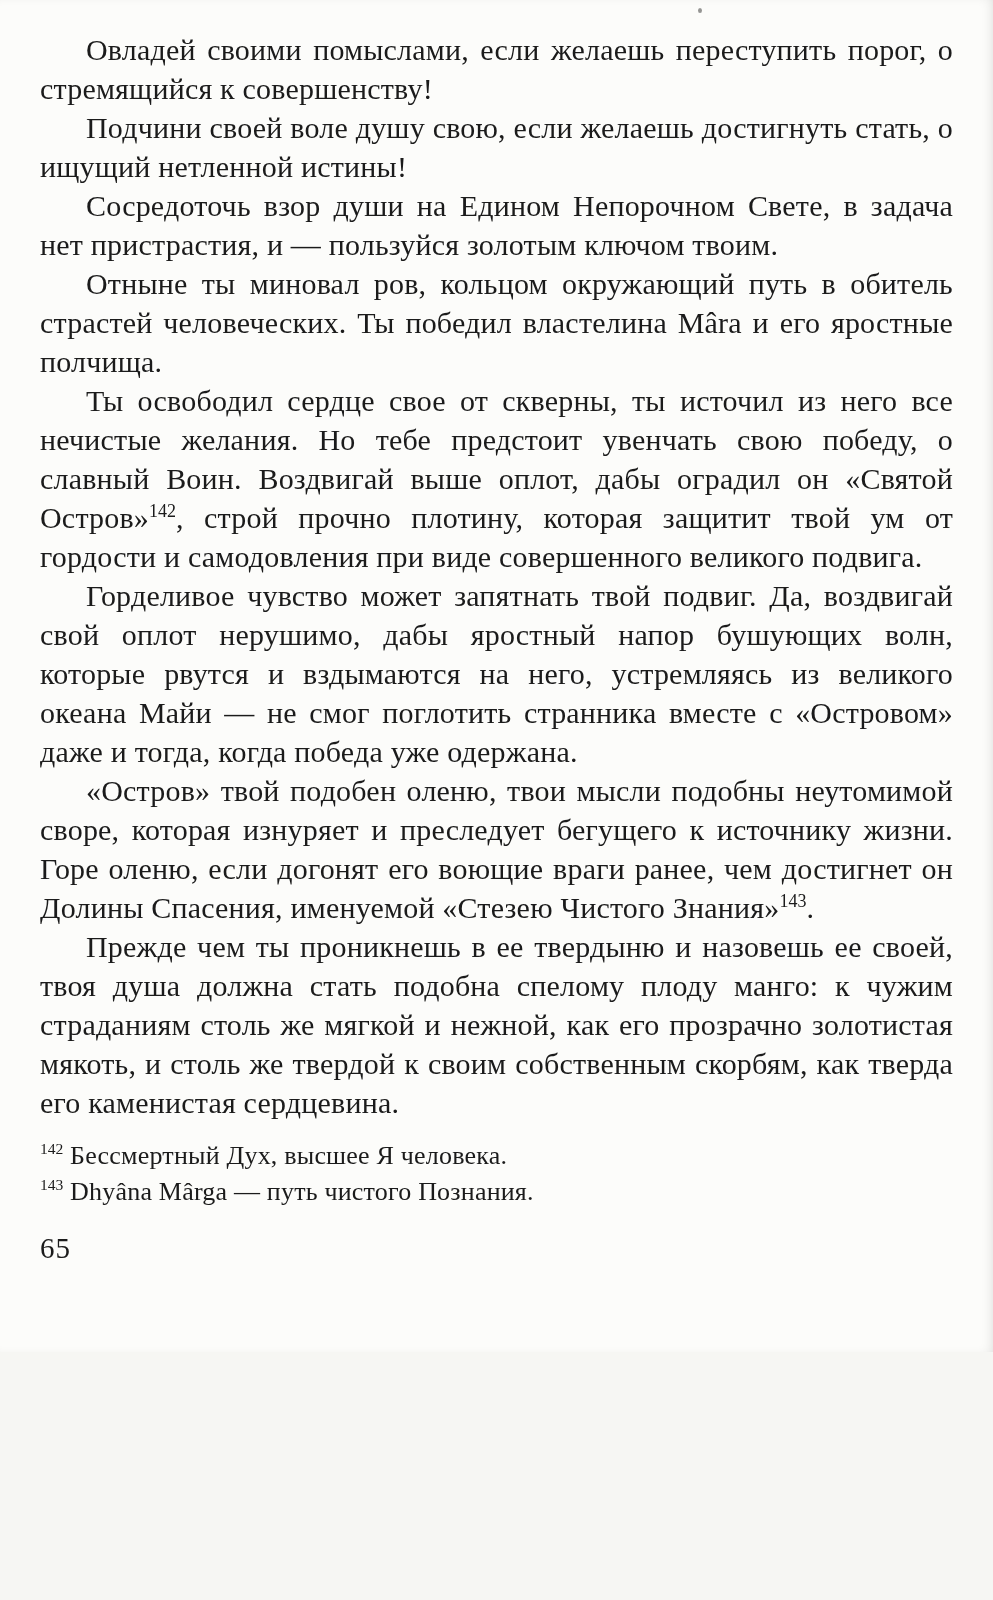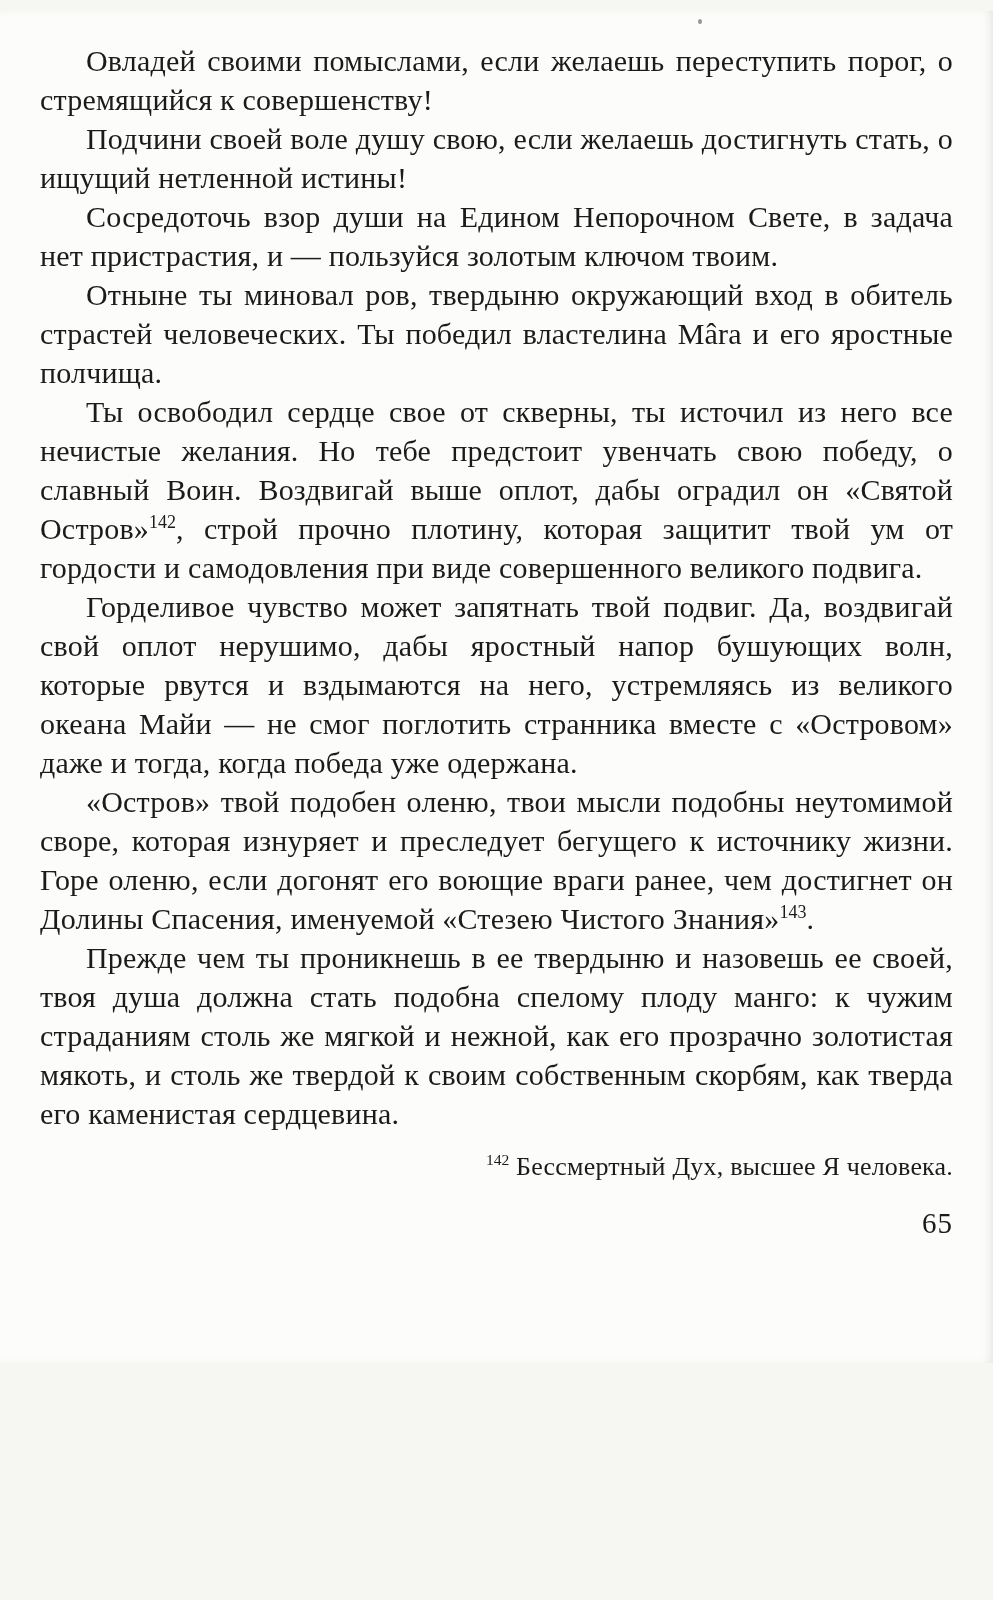--- a/index.html
+++ b/index.html
@@ -4,21 +4,21 @@
 <style>
   html, body {
     margin: 0;
     padding: 0;
     background: #f6f6f3;
   }
   .book-page {
     position: relative;
     width: 993px;
     height: 1352px;
-    margin: 11px auto;
+    margin: 0 auto;
     background: #fcfcfa;
     color: #1b1b1b;
     font-family: "Liberation Serif", "DejaVu Serif", serif;
     box-sizing: border-box;
     padding: 30px 40px 20px 40px;
     overflow: hidden;
     box-shadow: inset -6px 0 14px -8px rgba(0,0,0,0.18);
   }
   .text-body {
     font-size: 30px;
@@ -32,29 +32,29 @@
   }
   sup {
     font-size: 60%;
     line-height: 0;
     letter-spacing: 0;
   }
   .footnotes {
     margin-top: 16px;
     font-size: 26px;
     line-height: 36px;
-    text-align: right;
+    text-align: left;
     letter-spacing: 0.2px;
   }
   .footnotes p.footnote {
     margin: 0;
   }
   .page-number {
     margin-top: 22px;
-    text-align: right;
+    text-align: left;
     font-size: 29px;
     letter-spacing: 1px;
   }
   .speck {
     position: absolute;
     top: 8px;
     left: 698px;
     width: 4px;
     height: 5px;
     background: #6a6a66;
@@ -64,23 +64,24 @@
 </style>
 </head>
 <body>
 
 <div class="book-page">
   <span class="speck"></span>
   <div class="text-body">
       <p class="para">Овладей своими помыслами, если желаешь переступить порог, о стремящийся к совершенству!</p>
       <p class="para">Подчини своей воле душу свою, если желаешь достигнуть стать, о ищущий нетленной истины!</p>
       <p class="para">Сосредоточь взор души на Едином Непорочном Свете, в задача нет пристрастия, и — пользуйся золотым ключом твоим.</p>
-      <p class="para">Отныне ты миновал ров, твердыню окружающий вход в обитель страстей человеческих. Ты победил властелина Mâra и его яростные полчища.</p>
+      <p class="para">Отныне ты миновал ров, кольцом окружающий путь в обитель страстей человеческих. Ты победил властелина Mâra и его яростные полчища.</p>
       <p class="para">Ты освободил сердце свое от скверны, ты источил из него все нечистые желания. Но тебе предстоит увенчать свою победу, о славный Воин. Воздвигай выше оплот, дабы оградил он «Святой Остров»<sup>142</sup>, строй прочно плотину, которая защитит твой ум от гордости и самодовления при виде совершенного великого подвига.</p>
       <p class="para">Горделивое чувство может запятнать твой подвиг. Да, воздвигай свой оплот нерушимо, дабы яростный напор бушующих волн, которые рвутся и вздымаются на него, устремляясь из великого океана Майи — не смог поглотить странника вместе с «Островом» даже и тогда, когда победа уже одержана.</p>
       <p class="para">«Остров» твой подобен оленю, твои мысли подобны неутомимой своре, которая изнуряет и преследует бегущего к источнику жизни. Горе оленю, если догонят его воющие враги ранее, чем достигнет он Долины Спасения, именуемой «Стезею Чистого Знания»<sup>143</sup>.</p>
       <p class="para">Прежде чем ты проникнешь в ее твердыню и назовешь ее своей, твоя душа должна стать подобна спелому плоду манго: к чужим страданиям столь же мягкой и нежной, как его прозрачно золотистая мякоть, и столь же твердой к своим собственным скорбям, как тверда его каменистая сердцевина.</p>
     </div>
   <div class="footnotes">
       <p class="footnote"><sup>142</sup> Бессмертный Дух, высшее Я человека.</p>
+      <p class="footnote"><sup>143</sup> Dhyâna Mârga — путь чистого Познания.</p>
     </div>
   <div class="page-number">65</div>
 </div>
 
 </body></html>

